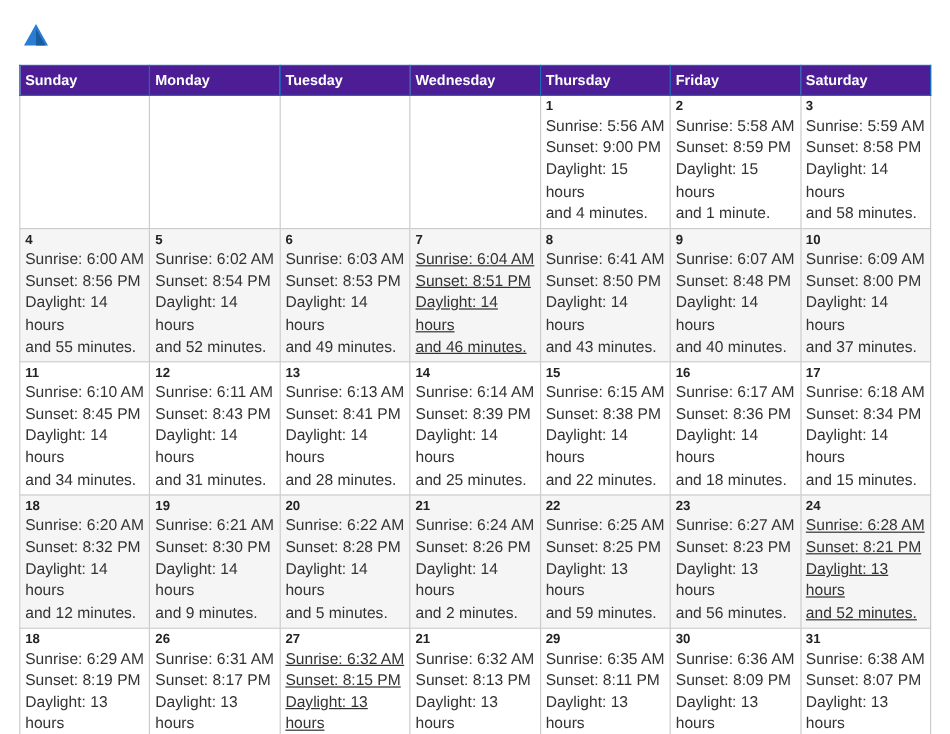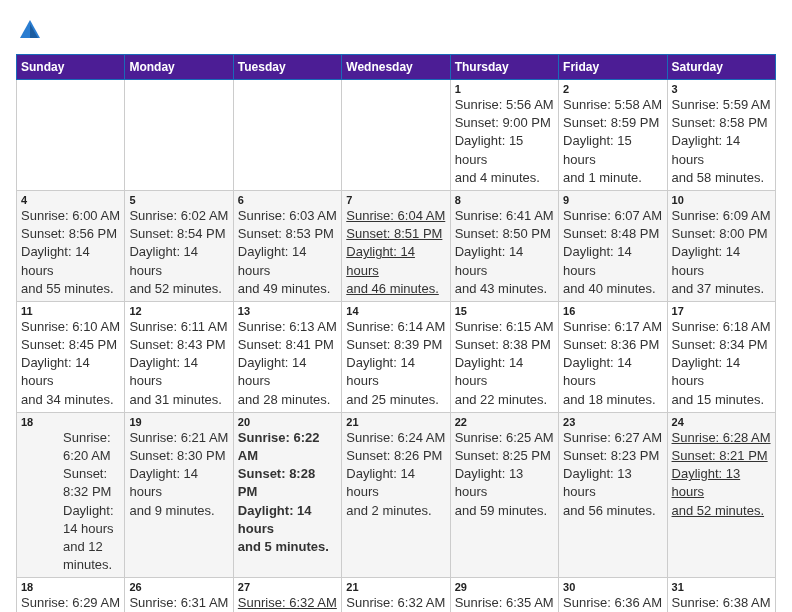--- a/index.html
+++ b/index.html
@@ -262,35 +262,35 @@
             <span class="day-num">17</span>
             <div class="day-info" style="white-space: pre-line;">Sunrise: 6:18 AM
 Sunset: 8:34 PM
 Daylight: 14 hours
 and 15 minutes.</div>
           </td>
         </tr>
         <tr>
           <td>
             <span class="day-num">18</span>
-            <div class="day-info" style="white-space: pre-line; margin-left: 42px;">Sunrise: 6:20 AM
+            <div class="day-info" style="white-space: pre-line;">Sunrise: 6:20 AM
 Sunset: 8:32 PM
 Daylight: 14 hours
 and 12 minutes.</div>
           </td>
           <td>
             <span class="day-num">19</span>
             <div class="day-info" style="white-space: pre-line;">Sunrise: 6:21 AM
 Sunset: 8:30 PM
 Daylight: 14 hours
 and 9 minutes.</div>
           </td>
           <td>
             <span class="day-num">20</span>
-            <div class="day-info" style="white-space: pre-line; font-weight: bold;">Sunrise: 6:22 AM
+            <div class="day-info" style="white-space: pre-line;">Sunrise: 6:22 AM
 Sunset: 8:28 PM
 Daylight: 14 hours
 and 5 minutes.</div>
           </td>
           <td>
             <span class="day-num">21</span>
             <div class="day-info" style="white-space: pre-line;">Sunrise: 6:24 AM
 Sunset: 8:26 PM
 Daylight: 14 hours
 and 2 minutes.</div>

